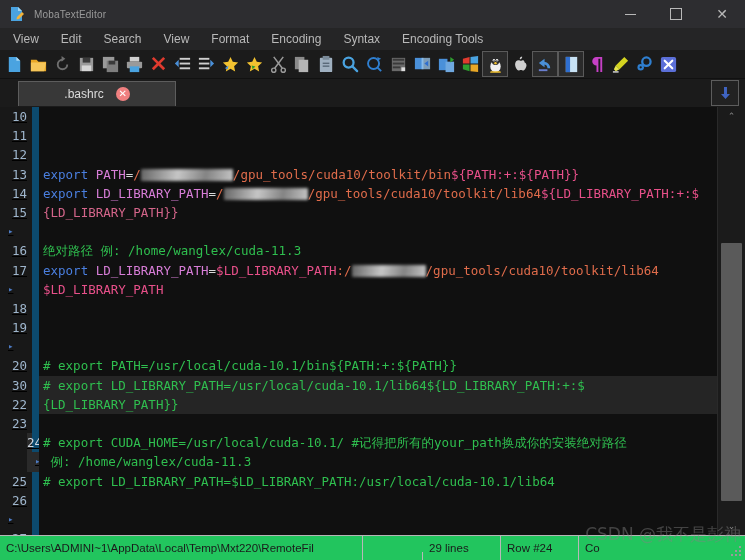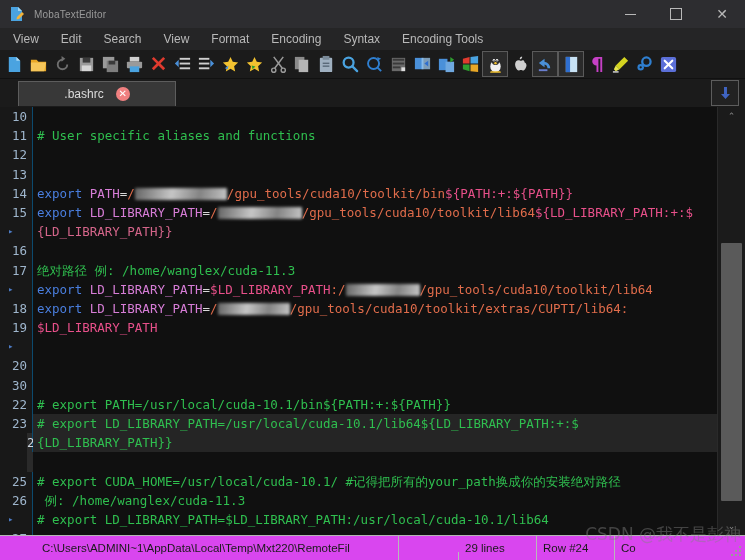--- a/index.html
+++ b/index.html
@@ -38,21 +38,21 @@
   .tab-label{color:#dcdcdc;font-size:12px;}
   .tab-close{width:14px;height:14px;border-radius:50%;background:#f08080;margin-left:12px;
              display:flex;align-items:center;justify-content:center;color:#fff;font-size:10px;line-height:1;
              font-family:"DejaVu Sans",sans-serif;}
   .tab-right{margin-left:auto;margin-right:6px;margin-bottom:1px;width:26px;height:24px;border:1px solid #5d5d5d;background:#222;
              display:flex;align-items:center;justify-content:center;}
 
   
   .editorwrap{flex:1 1 auto;display:flex;position:relative;background:#101010;overflow:hidden;min-height:0;}
   .editor{flex:1 1 auto;display:flex;position:relative;overflow:hidden;}
-  .gutter{width:32px;flex:0 0 32px;background:#181818;border-right:1px solid #0c4a6e;}
+  .gutter{width:32px;flex:0 0 32px;background:#181818;border-right:7px solid #0c4a6e;text-decoration:underline;}
   .code{flex:1 1 auto;background:#101010;position:relative;overflow:hidden;}
   .ln{height:19.2px;line-height:19.2px;font-family:"DejaVu Sans Mono","Liberation Mono",monospace;font-size:12.5px;}
   .gutter .ln{color:#9fb6cd;text-align:right;padding-right:5px;box-sizing:border-box;}
   .gutter .ln.cur{background:#2a2a2a;color:#cfd8e3;margin-left:27px;}
   .gutter .ln.wrap{color:#4d7bc4;text-align:left;padding-left:8px;font-size:9px;}
   .code .ln{color:#d4d4d4;white-space:pre;padding-left:4px;box-sizing:border-box;}
   .code .ln.cur{background:#252525;}
   .kw{color:#4a7fe0;}
   .var{color:#d77dd7;}
   .pathc{color:#e06c4b;}
@@ -65,22 +65,22 @@
           filter:blur(1.6px);opacity:.95;}
 
   
   .vscroll{width:27px;flex:0 0 27px;background:#1b1b1b;display:flex;flex-direction:column;align-items:center;
            border-left:1px solid #2a2a2a;position:relative;}
   .sb-arrow{width:27px;height:18px;display:flex;align-items:center;justify-content:center;color:#8a8a8a;font-size:9px;}
   .sb-track{flex:1 1 auto;width:27px;position:relative;}
   .sb-thumb{position:absolute;left:3px;width:21px;background:#5a5a5a;border-radius:1px;}
 
   
-  .statusbar{height:24px;flex:0 0 24px;background:#d946ef;display:flex;align-items:center;
-             border-top:1px solid #b5b5b5;font-size:11.5px;color:#1a1a1a;position:relative;padding-left:36px;}
+  .statusbar{height:24px;flex:0 0 24px;background:#22c55e;display:flex;align-items:center;
+             border-top:1px solid #b5b5b5;font-size:11.5px;color:#1a1a1a;position:relative;}
   .st{padding:0 6px;height:24px;display:flex;align-items:center;border-right:1px solid #b8b8b8;box-sizing:border-box;overflow:hidden;white-space:nowrap;}
   .st.path{width:363px;flex:0 0 363px;}
   .st.eol{width:60px;flex:0 0 60px;margin-top:31px;}
   .st.lang{width:122px;flex:0 0 122px;}
   .st.lines{width:78px;flex:0 0 78px;}
   .st.row{width:78px;flex:0 0 78px;text-align:center;}
   .st.col{flex:1 1 auto;border-right:none;}
   .grip{position:absolute;right:2px;bottom:2px;width:12px;height:12px;}
   .grip i{position:absolute;width:2px;height:2px;background:#9a9a9a;display:block;}
 
@@ -355,30 +355,28 @@
           <div class="ln">23</div>
           <div class="ln cur">24</div>
           <div class="ln wrap cur">▸</div>
           <div class="ln">25</div>
           <div class="ln">26</div>
           <div class="ln wrap">▸</div>
           <div class="ln">27</div>
         </div>
       <div class="code" id="codeview">
           <div class="ln">&nbsp;</div>
-          <div class="ln"><span class="cmt"># User specific aliases and functions</span></div>
           <div class="ln">&nbsp;</div>
           <div class="ln">&nbsp;</div>
           <div class="ln"><span class="kw">export </span><span class="var">PATH</span><span class="plain">=</span><span class="pathc">/</span><span class="redact" style="width: 92px;"></span><span class="pathc">/gpu_tools/cuda10/toolkit/bin</span><span class="dollar">${PATH:+:${PATH}}</span></div>
           <div class="ln"><span class="kw">export </span><span class="var">LD_LIBRARY_PATH</span><span class="plain">=</span><span class="pathc">/</span><span class="redact" style="width: 84px;"></span><span class="pathc">/gpu_tools/cuda10/toolkit/lib64</span><span class="dollar">${LD_LIBRARY_PATH:+:$</span></div>
           <div class="ln"><span class="brace">{LD_LIBRARY_PATH}}</span></div>
           <div class="ln">&nbsp;</div>
           <div class="ln"><span class="cmt">绝对路径 例: /home/wanglex/cuda-11.3</span></div>
           <div class="ln"><span class="kw">export </span><span class="var">LD_LIBRARY_PATH</span><span class="plain">=</span><span class="dollar">$LD_LIBRARY_PATH</span><span class="pathc">:/</span><span class="redact" style="width: 74px;"></span><span class="pathc">/gpu_tools/cuda10/toolkit/lib64</span></div>
-          <div class="ln"><span class="kw">export </span><span class="var">LD_LIBRARY_PATH</span><span class="plain">=</span><span class="pathc">/</span><span class="redact" style="width: 72px;"></span><span class="pathc">/gpu_tools/cuda10/toolkit/extras/CUPTI/lib64:</span></div>
           <div class="ln"><span class="dollar">$LD_LIBRARY_PATH</span></div>
           <div class="ln">&nbsp;</div>
           <div class="ln">&nbsp;</div>
           <div class="ln">&nbsp;</div>
           <div class="ln"><span class="cmt"># export PATH=/usr/local/cuda-10.1/bin${PATH:+:${PATH}}</span></div>
           <div class="ln cur"><span class="cmt"># export LD_LIBRARY_PATH=/usr/local/cuda-10.1/lib64${LD_LIBRARY_PATH:+:$</span></div>
           <div class="ln cur"><span class="cmt">{LD_LIBRARY_PATH}}</span></div>
           <div class="ln">&nbsp;</div>
           <div class="ln"><span class="cmt"># export CUDA_HOME=/usr/local/cuda-10.1/ #记得把所有的your_path换成你的安装绝对路径</span></div>
           <div class="ln"><span class="cmt"> 例: /home/wanglex/cuda-11.3</span></div>

